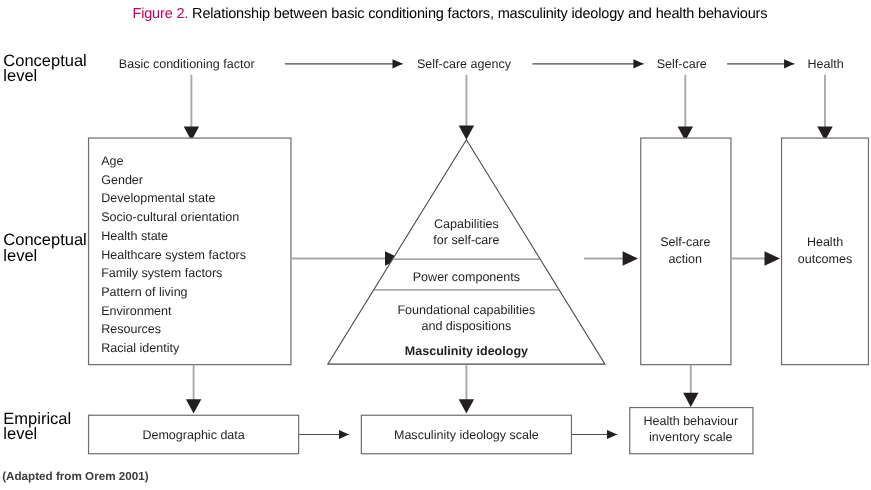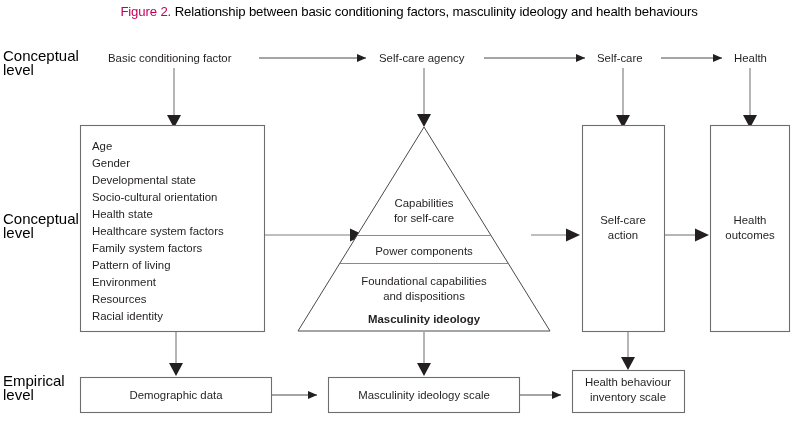--- a/index.html
+++ b/index.html
@@ -51,20 +51,21 @@
   </div>
   <div class="lvl" id="lvl-theoretical">
     <div>Conceptual</div>
     <div>level</div>
   </div>
   <div class="lvl" id="lvl-empirical">
     <div>Empirical</div>
     <div>level</div>
   </div>
 
+  <div class="caption">(Adapted from Orem 2001)</div>
 
   <svg class="diagram" viewBox="0 0 792 445">
     <defs>
       <marker id="ah-dark" markerWidth="9" markerHeight="9" refX="8.4" refY="4.5" orient="auto" markerUnits="userSpaceOnUse">
         <path d="M0,0.6 L8.6,4.5 L0,8.4 z" fill="#231f20"></path>
       </marker>
       <marker id="ah-dark2" markerWidth="10" markerHeight="10" refX="9.2" refY="5" orient="auto" markerUnits="userSpaceOnUse">
         <path d="M0,0.8 L9.4,5 L0,9.2 z" fill="#231f20"></path>
       </marker>
     </defs>

